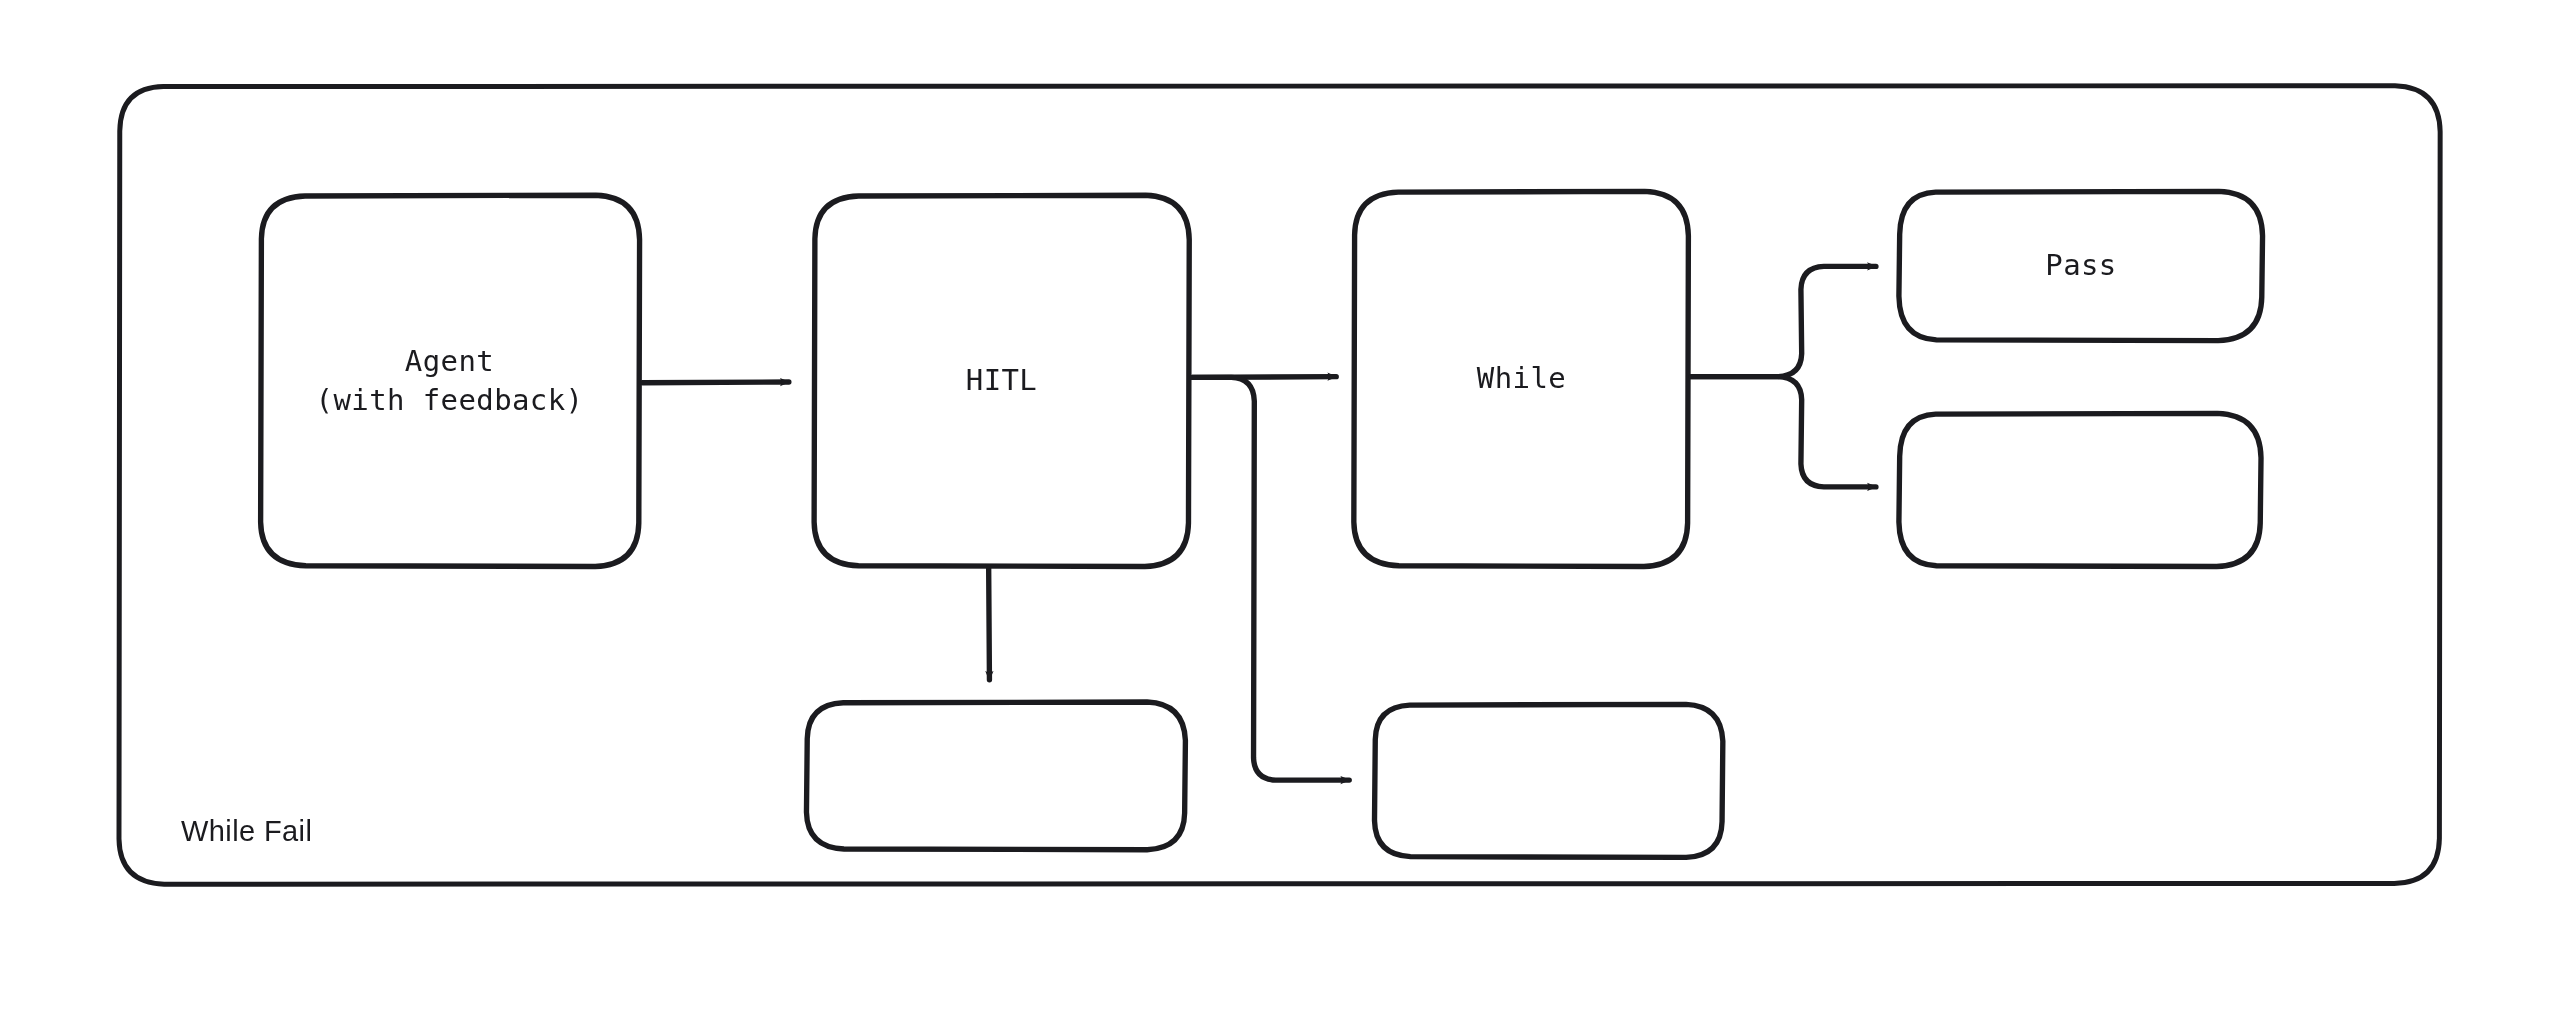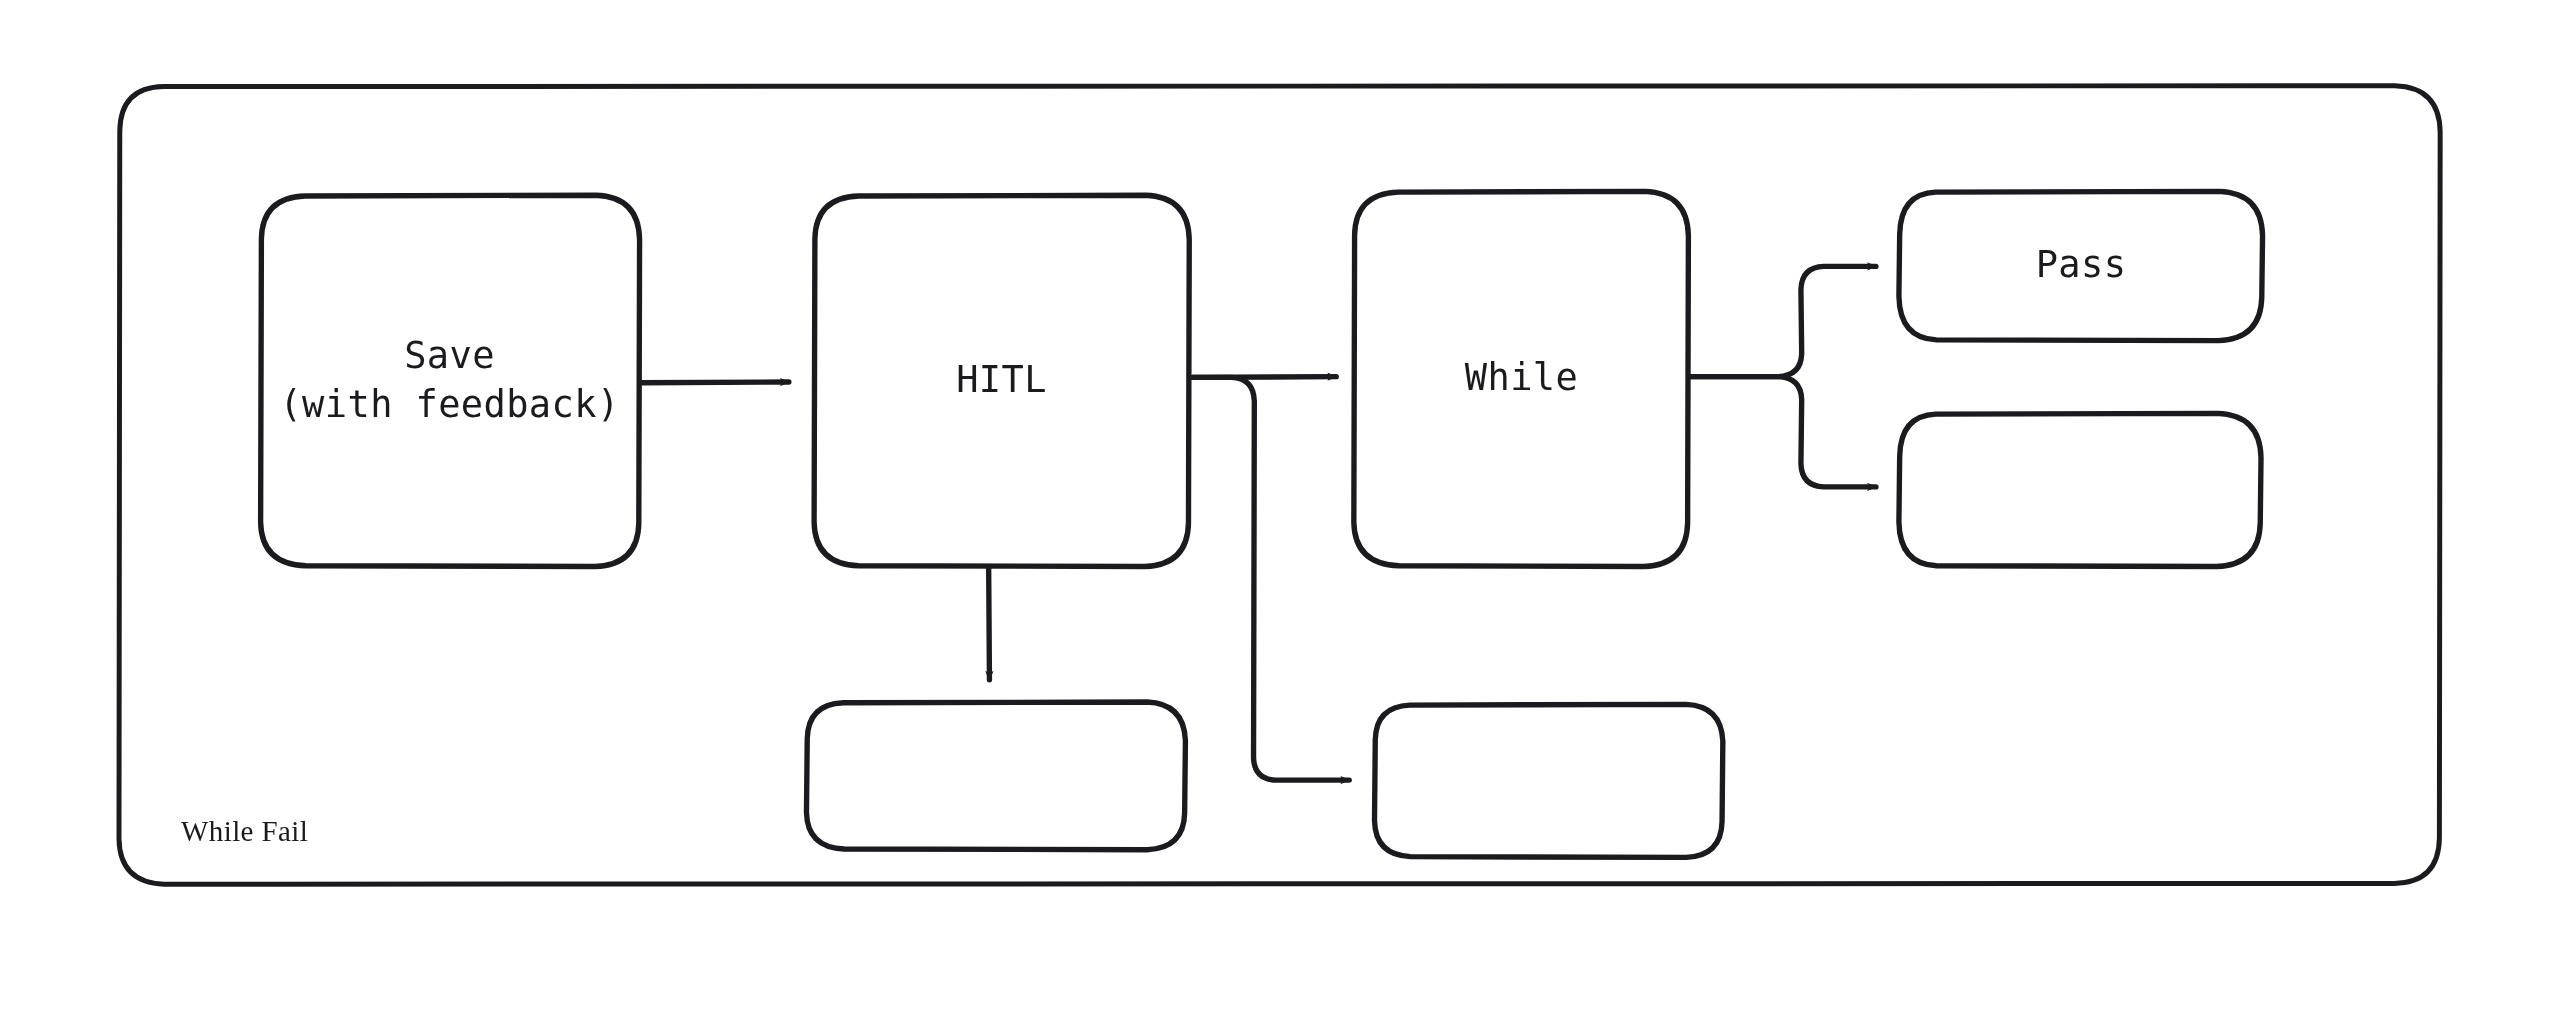--- a/index.html
+++ b/index.html
@@ -25,30 +25,30 @@
     width: 2576px;
     height: 1009px;
   }
   .node-label {
     position: absolute;
     display: flex;
     align-items: center;
     justify-content: center;
     text-align: center;
     font-family: "DejaVu Sans Mono", "Liberation Mono", monospace;
-    font-size: 37px;
+    font-size: 29px;
     line-height: 1.32;
     color: #1b1b1f;
     letter-spacing: 0.4px;
     white-space: pre-line;
     pointer-events: none;
   }
   .group-label {
     position: absolute;
-    font-family: Liberation Serif, serif;
+    font-family: Liberation Sans, sans-serif;
     font-size: 29px;
     line-height: 1.3;
     color: #1b1b1f;
     letter-spacing: 0.4px;
     white-space: pre;
   }
   .node-hit {
     position: absolute;
     background: transparent;
   }
@@ -93,21 +93,21 @@
       <path d="M 1291,742 L 1292,888" stroke-width="7" marker-end="url(#arrowhead)"></path>
 
       <path d="M 2209,492 L 2322,492 Q 2352,491 2353,462 L 2352,378 Q 2353,349 2382,348 L 2450,348" stroke-width="7" marker-end="url(#arrowhead)"></path>
 
       <path d="M 2209,492 L 2322,492 Q 2352,493 2353,522 L 2352,606 Q 2353,635 2382,636 L 2450,636" stroke-width="7" marker-end="url(#arrowhead)"></path>
 
     </g>
   </svg>
 
   <div class="node-hit" style="left:260px; top:195px; width:379px; height:371px;"></div>
-  <div class="node-label" style="left:260px; top:195px; width:379px; height:371px;">Save
+  <div class="node-label" style="left:260px; top:195px; width:379px; height:371px;">Agent
 (with feedback)</div>
 
   <div class="node-hit" style="left:814px; top:195px; width:375px; height:371px;"></div>
   <div class="node-label" style="left:814px; top:195px; width:375px; height:371px;">HITL</div>
 
   <div class="node-hit" style="left:1354px; top:191px; width:335px; height:375px;"></div>
   <div class="node-label" style="left:1354px; top:191px; width:335px; height:375px;">While</div>
 
   <div class="node-hit" style="left:1899px; top:191px; width:364px; height:149px;"></div>
   <div class="node-label" style="left:1899px; top:191px; width:364px; height:149px;">Pass</div>

